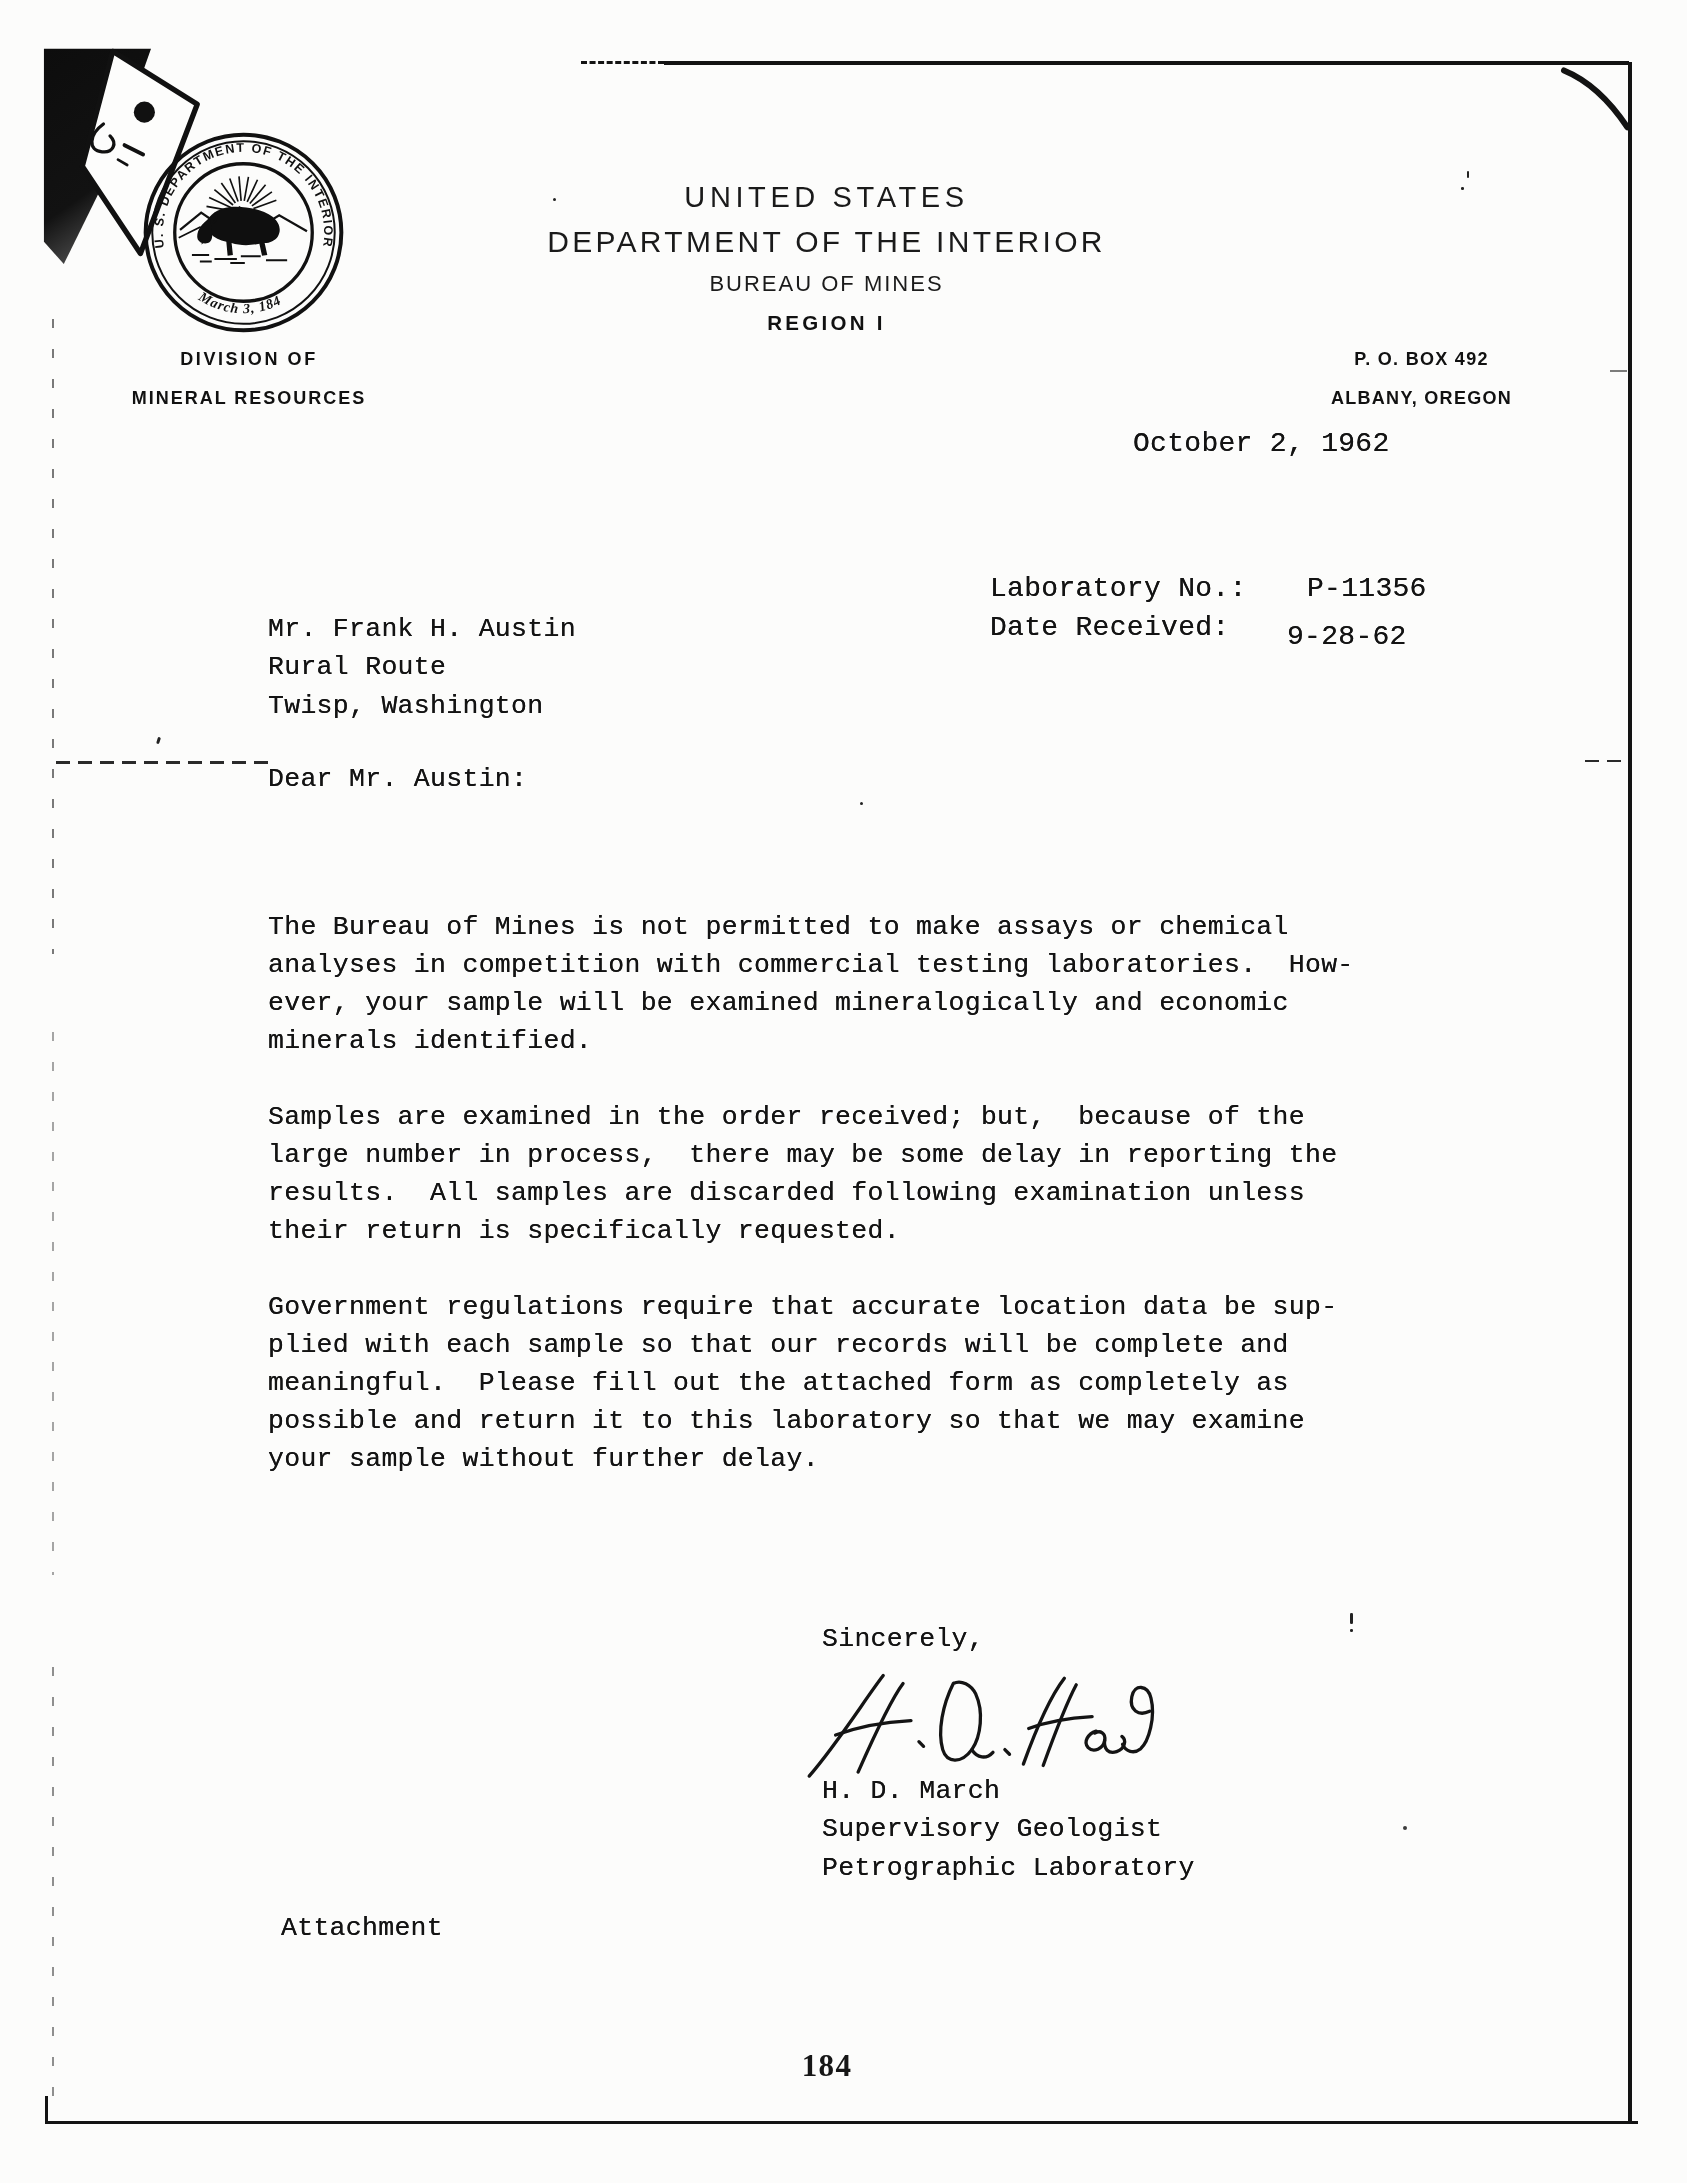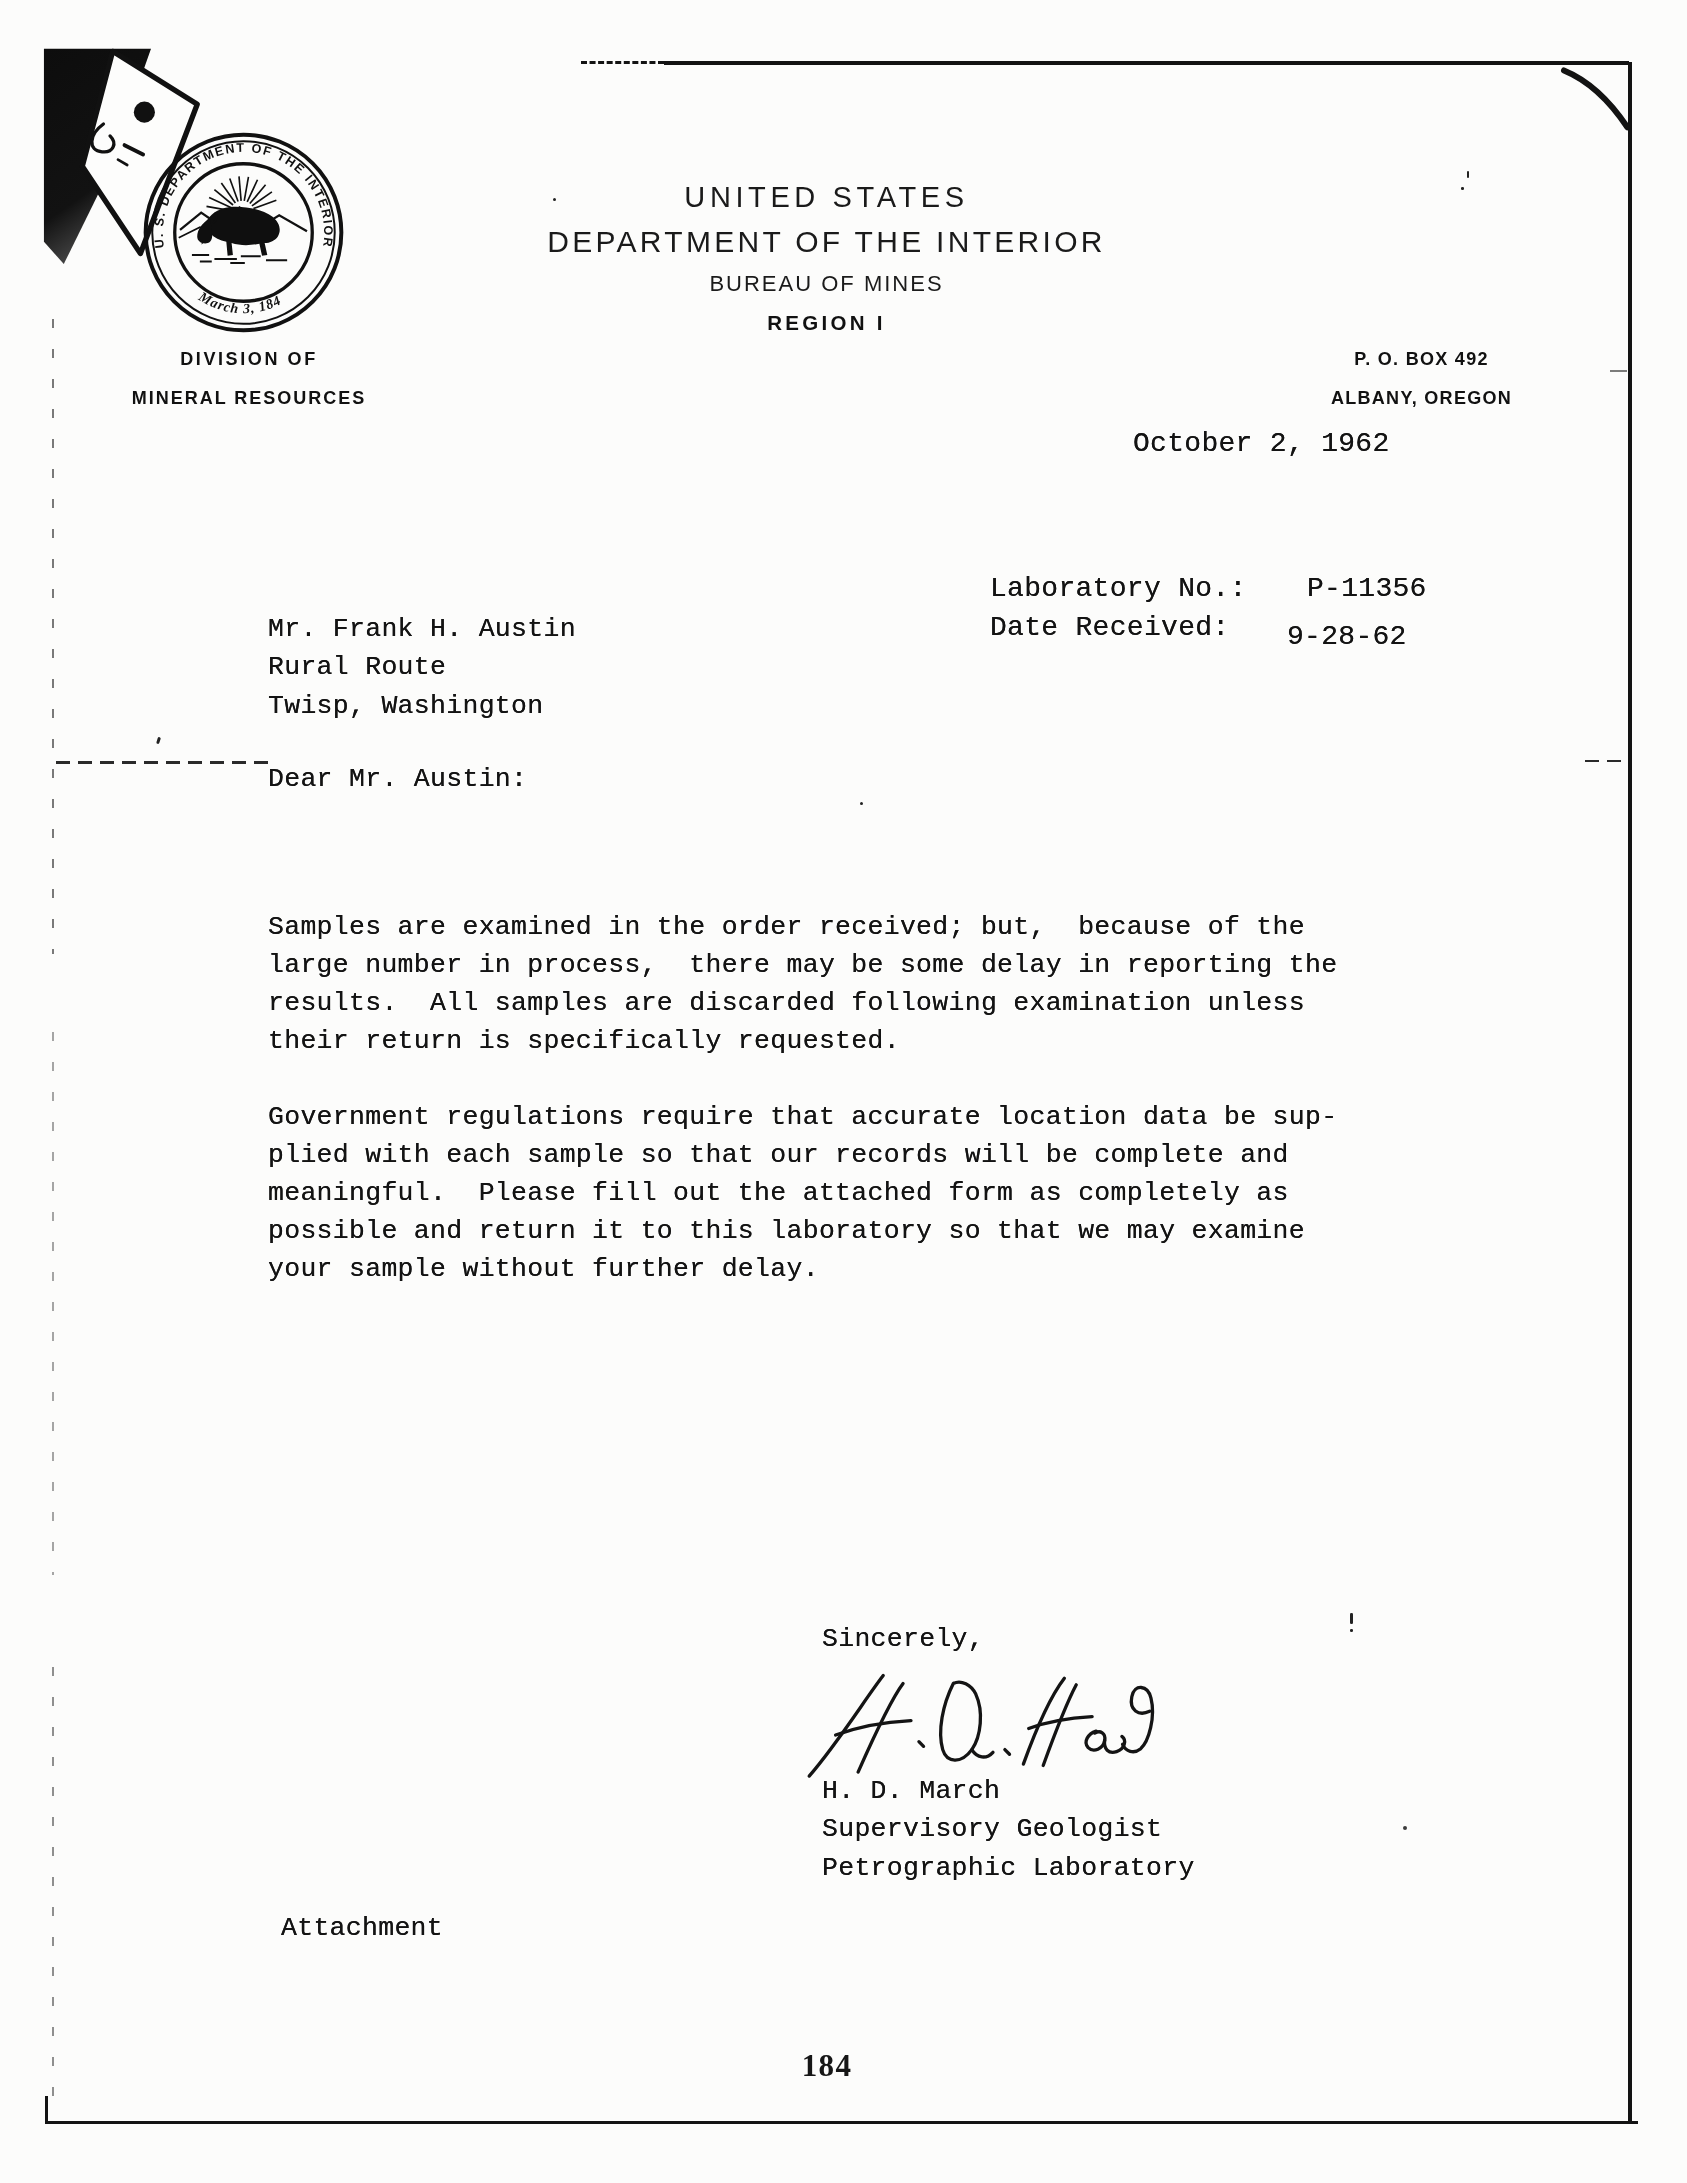--- a/index.html
+++ b/index.html
@@ -155,20 +155,24 @@
   <div class="abs mono mono-lg" style="left:990px; top:609px;">Date Received:</div>
   <div class="abs mono mono-lg" style="left:1287px; top:618px;">9-28-62</div>
 
   <div class="abs mono" style="left:268px; top:610px;">Mr. Frank H. Austin</div>
   <div class="abs mono" style="left:268px; top:648px;">Rural Route</div>
   <div class="abs mono" style="left:268px; top:687px;">Twisp, Washington</div>
 
   <div class="abs mono" style="left:268px; top:760px;">Dear Mr. Austin:</div>
 
   <div class="abs" style="left:268px; top:908px; width:1138px;">
+    <p class="mono para">The Bureau of Mines is not permitted to make assays or chemical
+analyses in competition with commercial testing laboratories.  How-
+ever, your sample will be examined mineralogically and economic
+minerals identified.</p>
     <p class="mono para">Samples are examined in the order received; but,  because of the
 large number in process,  there may be some delay in reporting the
 results.  All samples are discarded following examination unless
 their return is specifically requested.</p>
     <p class="mono para">Government regulations require that accurate location data be sup-
 plied with each sample so that our records will be complete and
 meaningful.  Please fill out the attached form as completely as
 possible and return it to this laboratory so that we may examine
 your sample without further delay.</p>
   </div>

